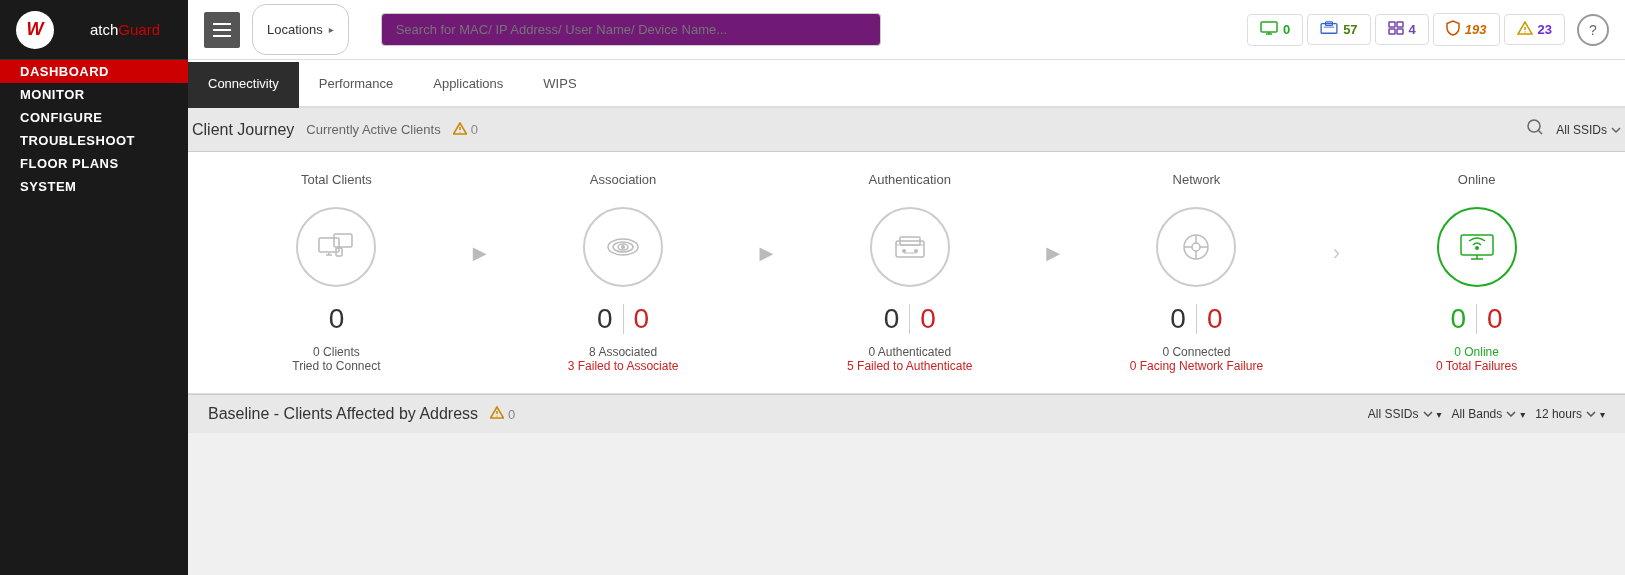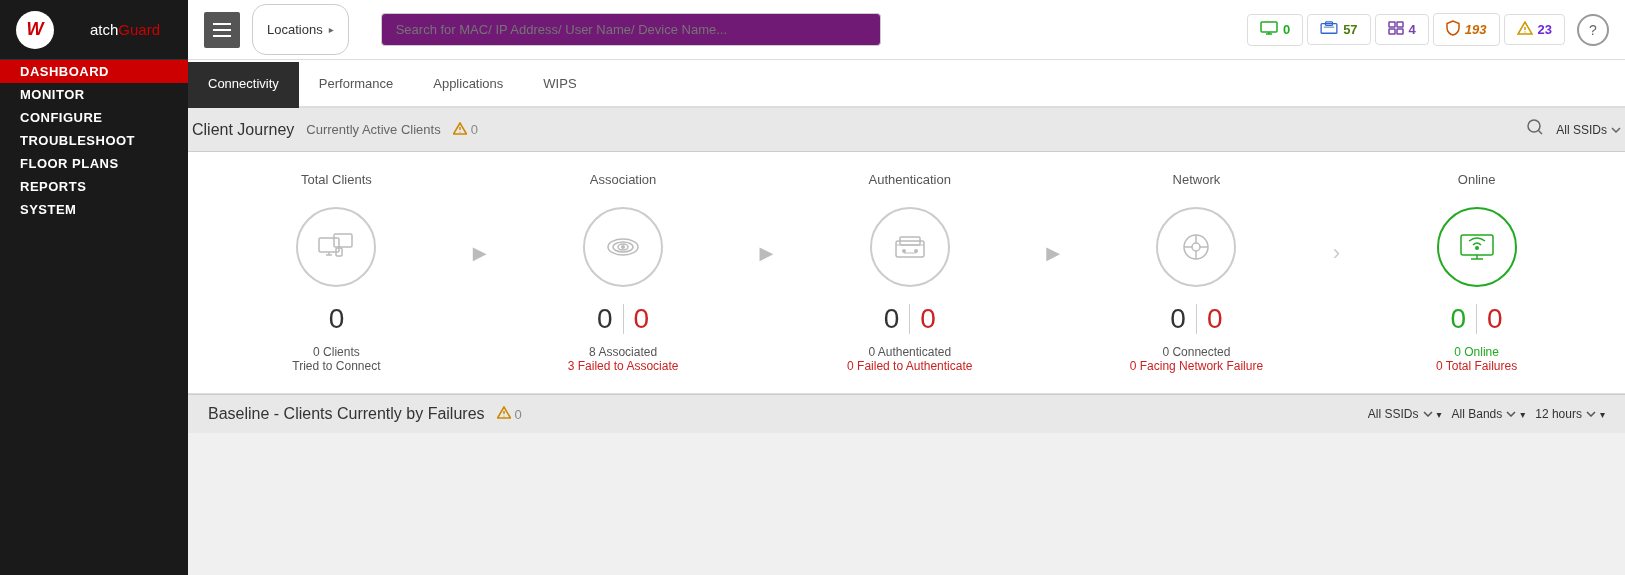--- a/index.html
+++ b/index.html
@@ -91,21 +91,20 @@
         <span class="logo-w">W</span>
       </div>
       <span style="color:white;font-size:15px;margin-left:30px;">atch<span style="color:#cc0000;">Guard</span></span>
     </div>
     <div class="sidebar-nav">
       <div class="nav-item active">DASHBOARD</div>
       <div class="nav-item">MONITOR</div>
       <div class="nav-item">CONFIGURE</div>
       <div class="nav-item">TROUBLESHOOT</div>
       <div class="nav-item">FLOOR PLANS</div>
-      <div class="nav-item">REPORTS</div>
       <div class="nav-item">SYSTEM</div>
     </div>
   </div>
 
   <div class="main-content">
 
     <div class="top-bar">
       <button class="hamburger-btn">
         <div class="hamburger-lines">
           <div class="hamburger-line"></div>
@@ -276,21 +275,21 @@
                   <line x1="12" y1="20" x2="24" y2="20" stroke="#bbb" stroke-width="1"></line>
                 </svg>
             </div>
             <div class="stage-numbers">
               <span class="stage-num">0</span>
               <div class="stage-divider"></div>
               <span class="stage-num red">0</span>
             </div>
             <div class="stage-labels">
               <span class="stage-label">0 Authenticated</span>
-              <span class="stage-label red">0 Failed to Authenticate</span>
+              <span class="stage-label red">5 Failed to Authenticate</span>
             </div>
           </div>
 
           <span class="arrow-sep">▶</span>
 
           <div class="journey-stage">
             <span class="journey-stage-title">Network</span>
             <div class="stage-icon-wrap">
               <svg width="36" height="36" viewBox="0 0 36 36" fill="none">
                   <circle cx="18" cy="18" r="12" stroke="#bbb" stroke-width="1.5" fill="none"></circle>
@@ -334,21 +333,21 @@
             <div class="stage-labels">
               <span class="stage-label green">0 Online</span>
               <span class="stage-label red">0 Total Failures</span>
             </div>
           </div>
 
         </div>
       </div>
 
       <div class="baseline-section">
-        <span class="section-title">Baseline - Clients Currently by Failures</span>
+        <span class="section-title">Baseline - Clients Affected by Address</span>
         <div class="warning-badge">
           <span class="warning-icon">
             <svg width="14" height="13" viewBox="0 0 14 13" fill="none">
                 <path d="M7 1L0.5 12H13.5L7 1Z" stroke="#cc8800" stroke-width="1.5" fill="none"></path>
                 <line x1="7" y1="5" x2="7" y2="8" stroke="#cc8800" stroke-width="1.5"></line>
                 <circle cx="7" cy="10" r="0.6" fill="#cc8800"></circle>
               </svg>
           </span>
           <span>0</span>
         </div>

